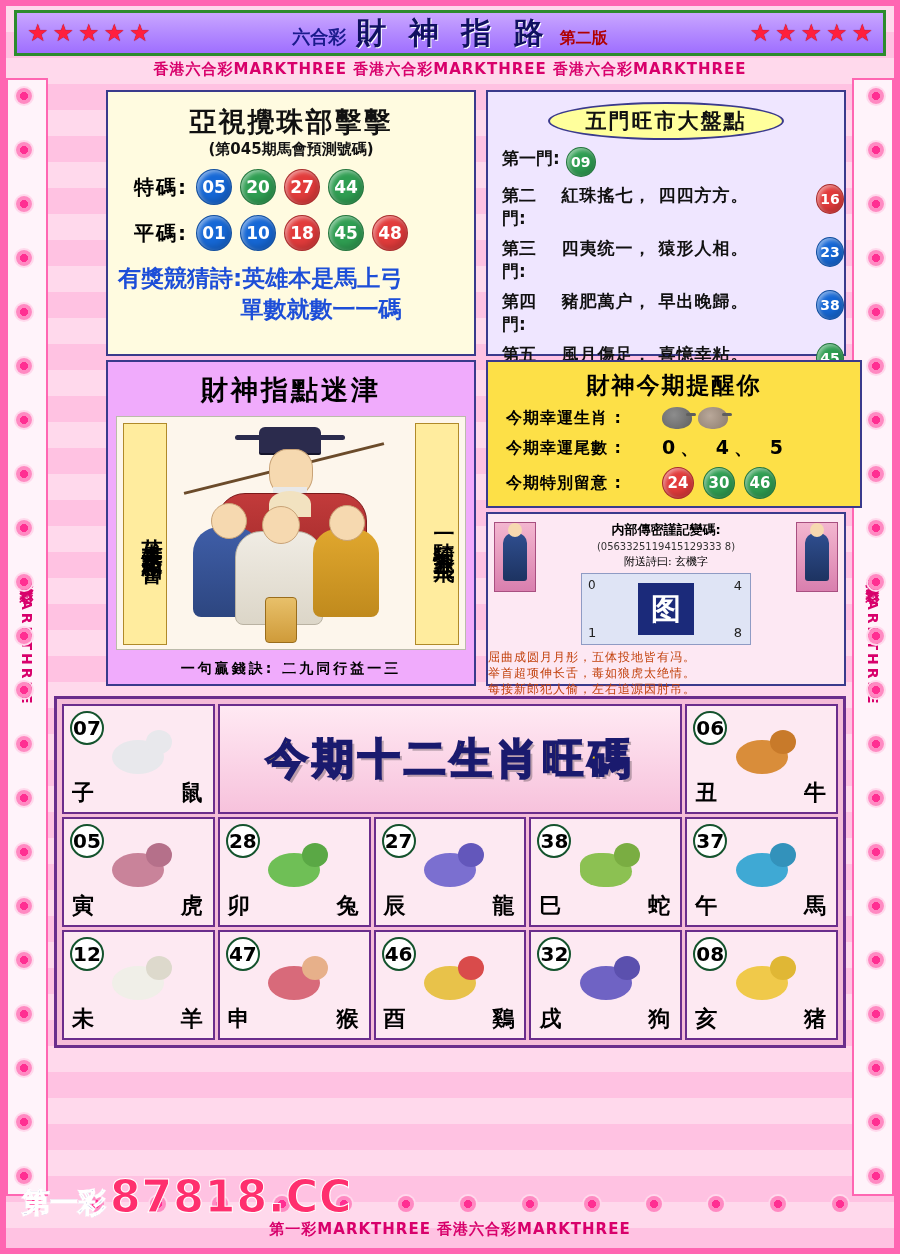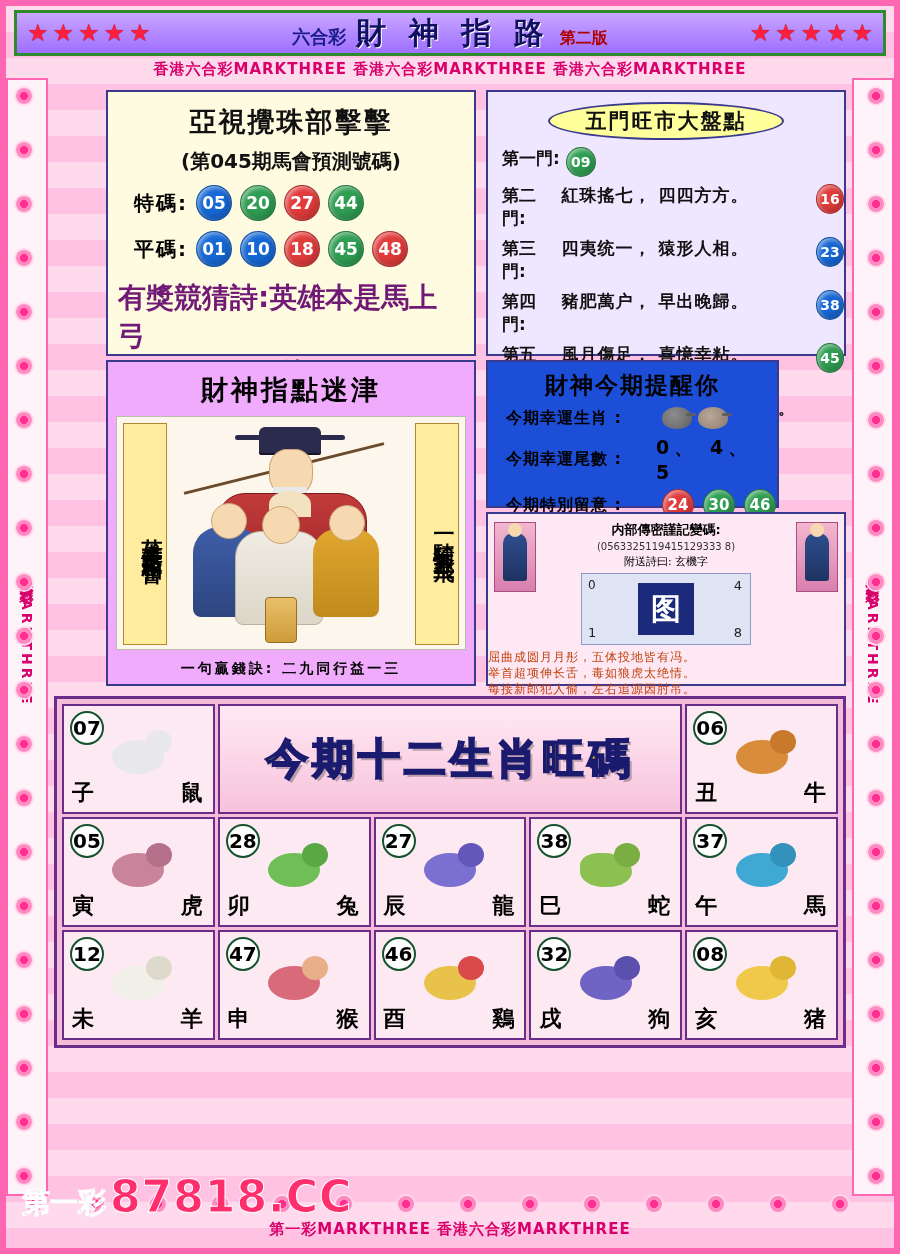--- a/index.html
+++ b/index.html
@@ -83,37 +83,37 @@
   
   #p1{
     left:52px;top:6px;width:370px;height:266px;
     background:#fffbe0;border:2px solid #3a3a8c;
   }
   #p1 .hd{
     text-align:center;font-size:27px;font-weight:bold;color:#111;
     letter-spacing:2px;margin-top:12px;
   }
   #p1 .sub{
-    text-align:center;font-size:20px;color:#111;margin-top:8px;font-weight:bold;
+    text-align:center;font-size:15px;color:#111;font-weight:bold;
   }
   .numrow{display:flex;align-items:center;gap:8px;margin-top:10px;padding-left:26px;}
   .numlabel{font-size:20px;font-weight:bold;color:#000;letter-spacing:2px;}
   .ball{
     width:34px;height:34px;border-radius:50%;
     display:flex;align-items:center;justify-content:center;
     color:#fff;font-size:17px;font-weight:bold;
     border:1px solid rgba(0,0,0,.25);
     box-shadow:inset -3px -4px 6px rgba(0,0,0,.18), inset 2px 2px 4px rgba(255,255,255,.5);
   }
   .ball.b{background:#1668d6;}
   .ball.r{background:#e23b3b;}
   .ball.g{background:#2f9e52;}
   .poem{
     margin-top:12px;padding:0 10px;
-    font-size:28px;font-weight:bold;color:#701a75;line-height:1.35;
+    font-size:23px;font-weight:bold;color:#1d4ed8;line-height:1.35;
   }
   .poem .l2{display:block;text-align:center;padding-left:60px;}
   
   #p2{
     left:432px;top:6px;width:360px;height:266px;
     background:#efe6ff;border:2px solid #3a3a8c;
   }
   .oval{
     width:232px;height:34px;margin:10px auto 0;
     background:#ffff9c;border:2px solid #3a3a8c;border-radius:50%;
@@ -220,22 +220,22 @@
   .d-staff{
     position:absolute;left:8px;top:46px;width:206px;height:3px;
     background:#6b4b2a;transform:rotate(-14deg);
   }
   #p3 .foot{
     text-align:center;font-size:14px;font-weight:bold;color:#000;
     margin-top:10px;letter-spacing:3px;
   }
   
   #p4{
-    left:432px;top:276px;width:293px;height:148px;
-    background:#1d4ed8;border:2px solid #3a3a8c;
+    left:432px;top:276px;width:376px;height:148px;
+    background:#fde047;border:2px solid #3a3a8c;
   }
   #p4 .hd{
     text-align:center;font-size:23px;font-weight:bold;color:#000;
     letter-spacing:2px;margin-top:8px;
   }
   .rrow{display:flex;align-items:center;gap:6px;margin:6px 0 0 18px;font-size:16px;font-weight:bold;color:#000;}
   .rrow .lbl{width:150px;letter-spacing:1px;}
   .zodiac-mini{
     width:30px;height:22px;border-radius:50% 50% 45% 45%;
     background:radial-gradient(circle at 40% 35%,#8d8d8d,#5e5e5e);

